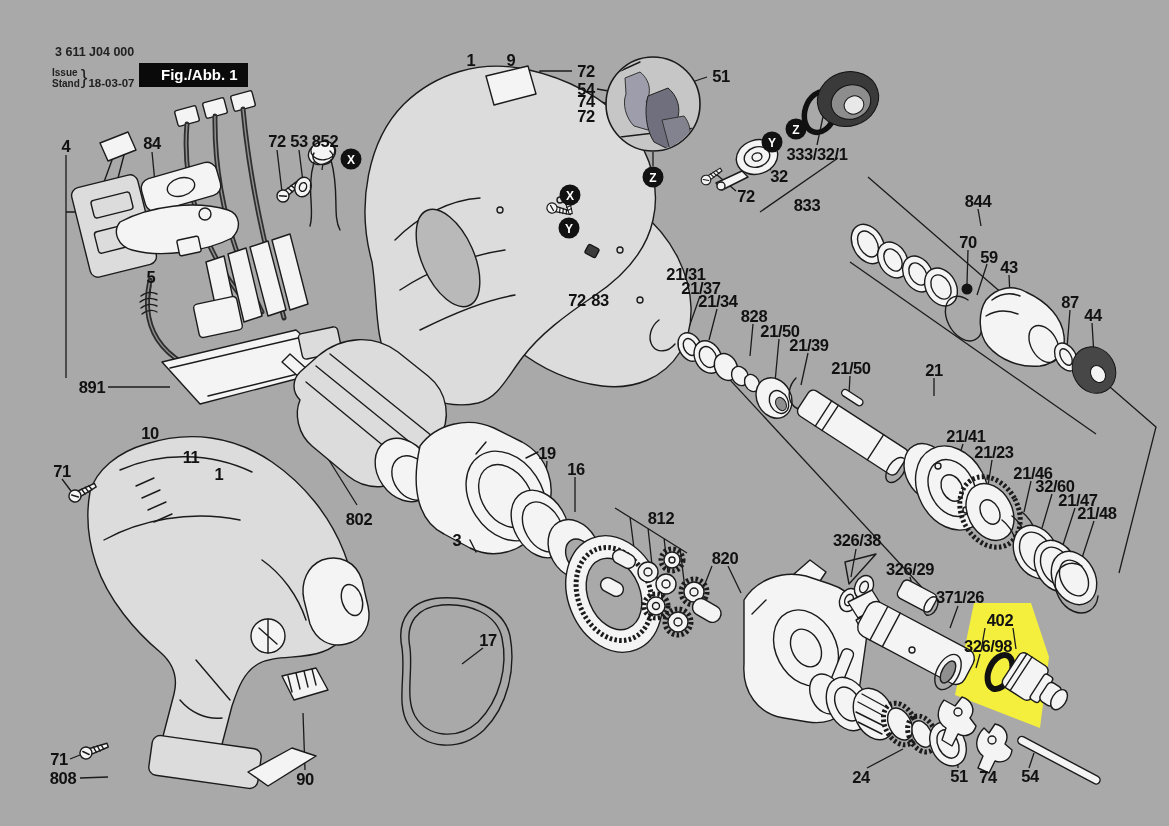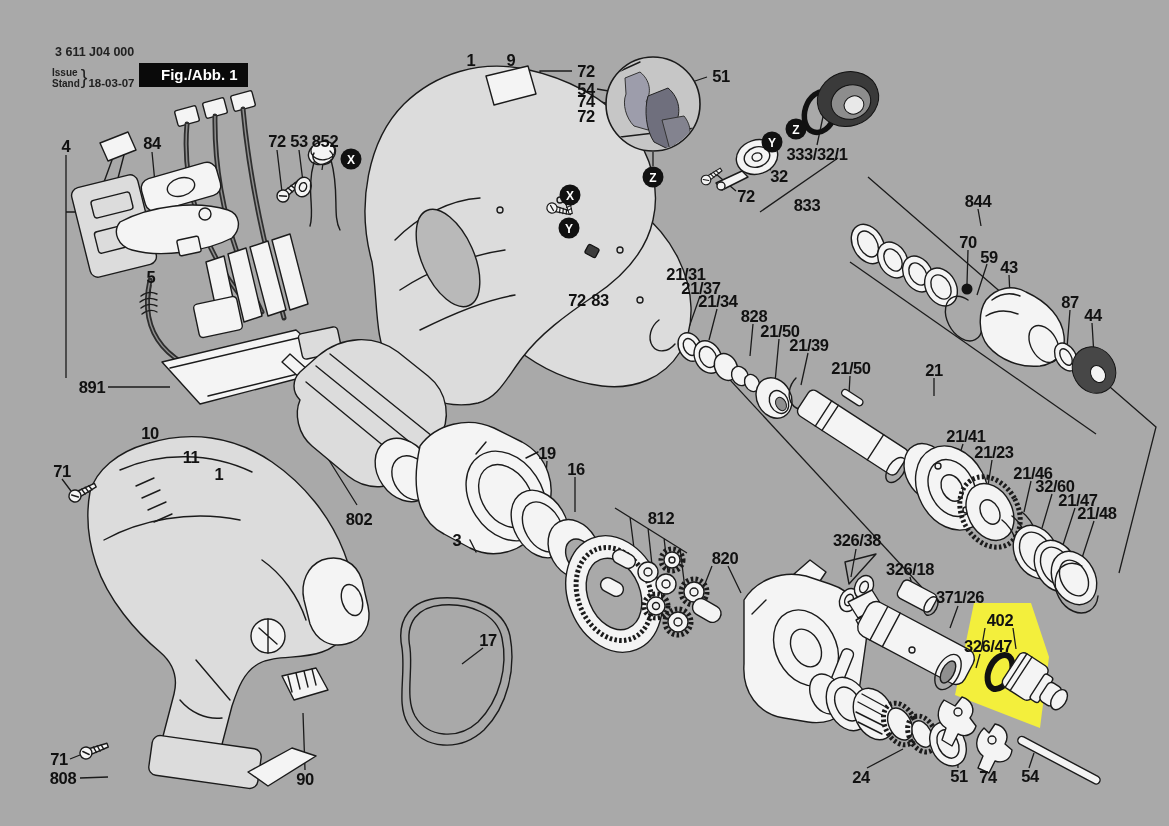--- a/index.html
+++ b/index.html
@@ -402,24 +402,24 @@
 <div class="plabel" style="left:809px;top:345px">21/39</div>
 <div class="plabel" style="left:851px;top:368px">21/50</div>
 <div class="plabel" style="left:934px;top:370px">21</div>
 <div class="plabel" style="left:966px;top:436px">21/41</div>
 <div class="plabel" style="left:994px;top:452px">21/23</div>
 <div class="plabel" style="left:1033px;top:473px">21/46</div>
 <div class="plabel" style="left:1055px;top:486px">32/60</div>
 <div class="plabel" style="left:1078px;top:500px">21/47</div>
 <div class="plabel" style="left:1097px;top:513px">21/48</div>
 <div class="plabel" style="left:857px;top:540px">326/38</div>
-<div class="plabel" style="left:910px;top:569px">326/18</div>
+<div class="plabel" style="left:910px;top:569px">326/29</div>
 <div class="plabel" style="left:960px;top:597px">371/26</div>
 <div class="plabel" style="left:1000px;top:620px">402</div>
-<div class="plabel" style="left:988px;top:646px">326/47</div>
+<div class="plabel" style="left:988px;top:646px">326/98</div>
 <div class="plabel" style="left:151px;top:277px">5</div>
 <div class="plabel" style="left:92px;top:387px">891</div>
 <div class="plabel" style="left:150px;top:433px">10</div>
 <div class="plabel" style="left:191px;top:457px">11</div>
 <div class="plabel" style="left:219px;top:474px">1</div>
 <div class="plabel" style="left:62px;top:471px">71</div>
 <div class="plabel" style="left:359px;top:519px">802</div>
 <div class="plabel" style="left:457px;top:540px">3</div>
 <div class="plabel" style="left:547px;top:453px">19</div>
 <div class="plabel" style="left:576px;top:469px">16</div>

